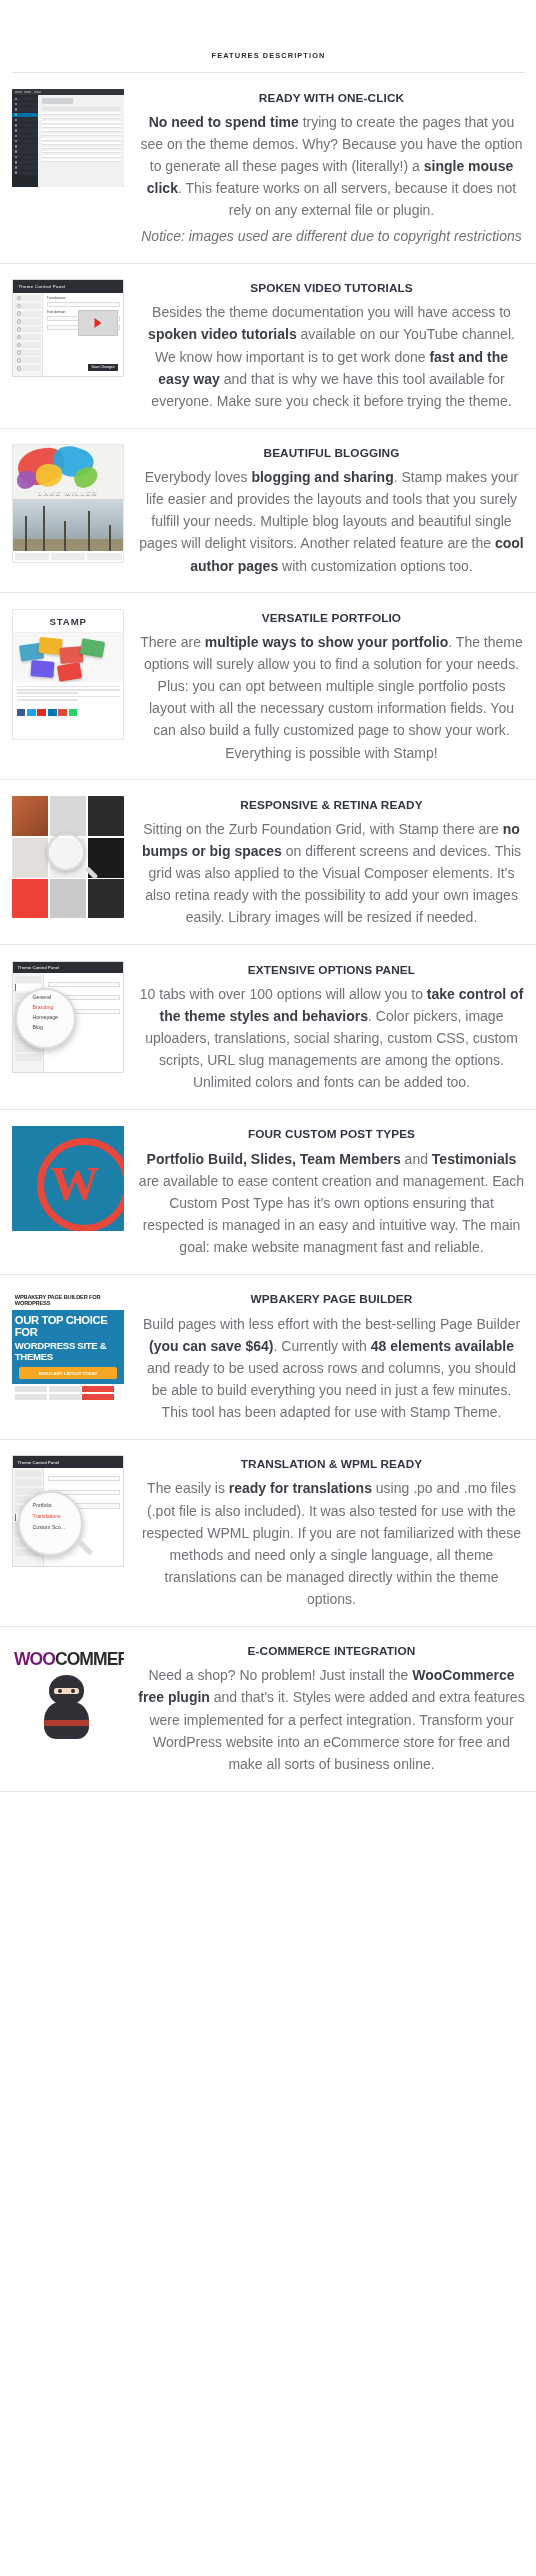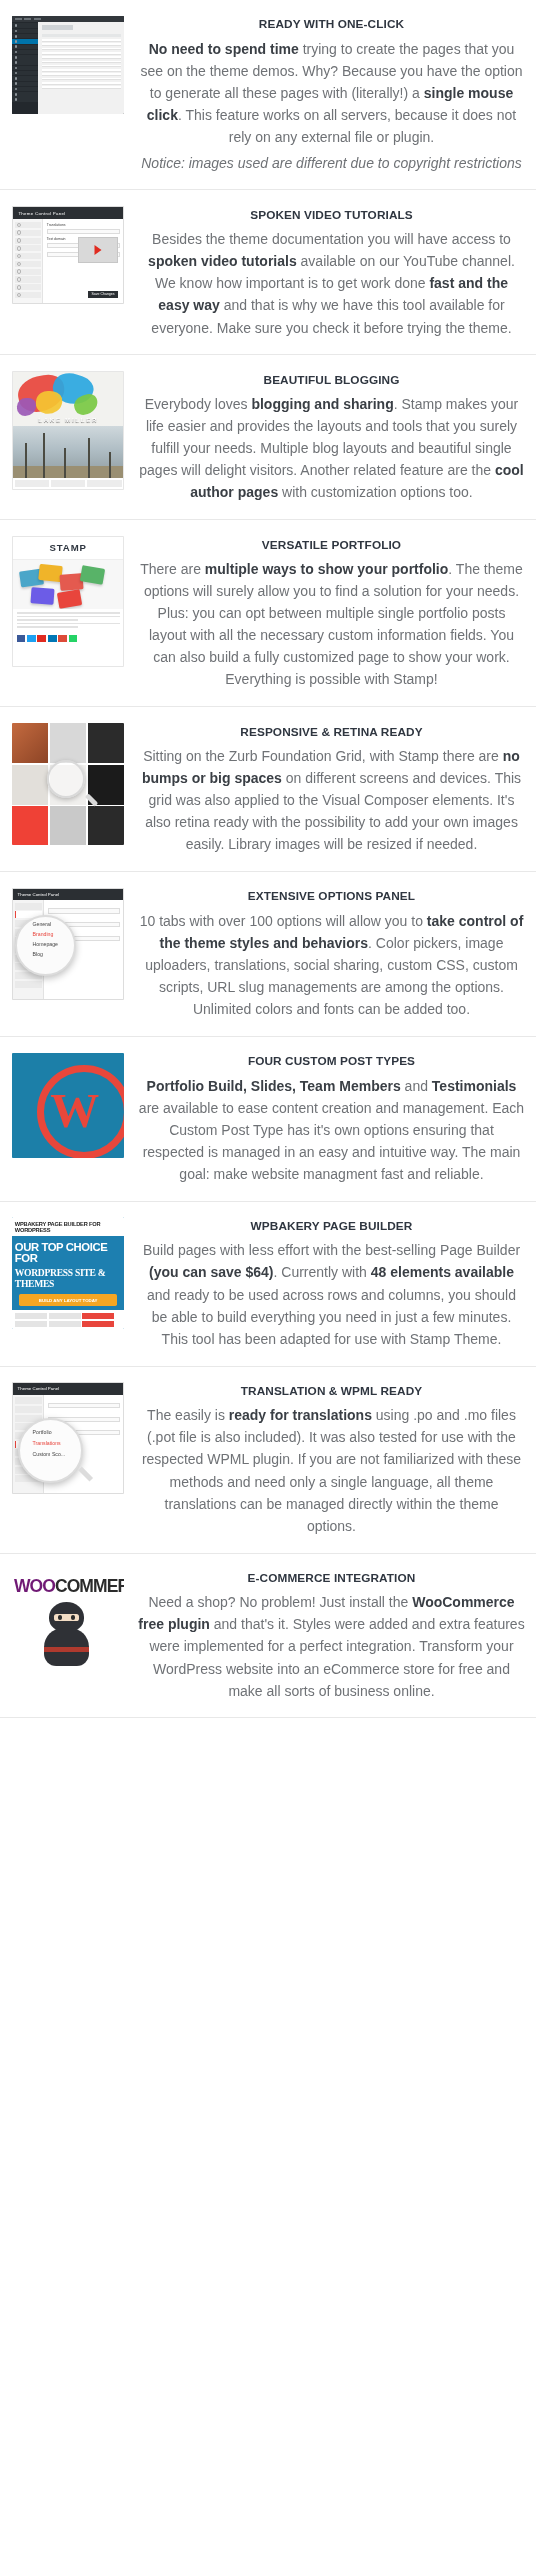--- a/index.html
+++ b/index.html
@@ -223,21 +223,21 @@
   }
   .wp-logo-vis .wmark{
     position:absolute;left:38px;top:33px;color:#e8473b;font-size:49px;font-weight:bold;
     font-family:"Liberation Serif",serif;line-height:1;
   }
 
   
   .pb-vis{width:112px;height:112px;background:#1d7fb0;position:relative;overflow:hidden;color:#fff;}
   .pb-top{background:#fff;color:#222;font-size:5.7px;font-weight:bold;padding:3.5px 2.6px;letter-spacing:-0.2px;}
   .pb-head{font-size:11.3px;font-weight:bold;line-height:1.05;padding:5.2px 2.6px 1.7px 2.6px;letter-spacing:-0.4px;}
-  .pb-sub{font-size:9.6px;font-weight:bold;padding:0 2.6px 3.5px 2.6px;letter-spacing:-0.3px;font-family:Liberation Serif, serif;}
+  .pb-sub{font-size:9.6px;font-weight:bold;padding:0 2.6px 3.5px 2.6px;letter-spacing:-0.3px;}
   .pb-btn{background:#f5a623;color:#fff;font-size:4.4px;font-weight:bold;text-align:center;padding:3.5px 1.7px;margin:1.7px 7px;border-radius:1.7px;}
   .pb-logos{background:#fff;display:flex;flex-wrap:wrap;gap:1.7px;padding:2.6px;position:absolute;bottom:0;left:0;right:0;}
   .pb-logos i{flex:0 0 30%;height:6.1px;background:#e4e4e4;display:block;}
   .pb-logos i.red{background:#e8453c;}
 
   
   .tr-vis{width:112px;height:112px;background:#fff;border:0.9px solid #ddd;position:relative;overflow:hidden;}
   .tr-mag{
     position:absolute;left:5.2px;top:35px;width:65px;height:65px;border-radius:50%;
     border:2.6px solid #dcdcdc;background:#fcfcfc;box-shadow:0 2.6px 7px rgba(0,0,0,.25);
@@ -265,20 +265,24 @@
   .ninja .body{position:absolute;left:8.7px;top:26px;width:45px;height:38px;background:#2f3136;border-radius:19px 19px 12.2px 12.2px;}
   .ninja .belt{position:absolute;left:8.7px;top:45px;width:45px;height:5.2px;background:#b03a2e;}
 
   .footer-space { height: 15.7px; }
 </style>
 </head>
 <body>
 
 <div class="page">
 
+  <div class="doc-header">
+    <div class="title">FEATURES DESCRIPTION</div>
+    <div class="header-rule"></div>
+  </div>
 
   <div class="feature">
     <div class="visual">
       <div class="wp-admin">
         <div class="wp-bar">
             <span></span>
             <span></span>
             <span></span>
           </div>
         <div class="wp-body">

